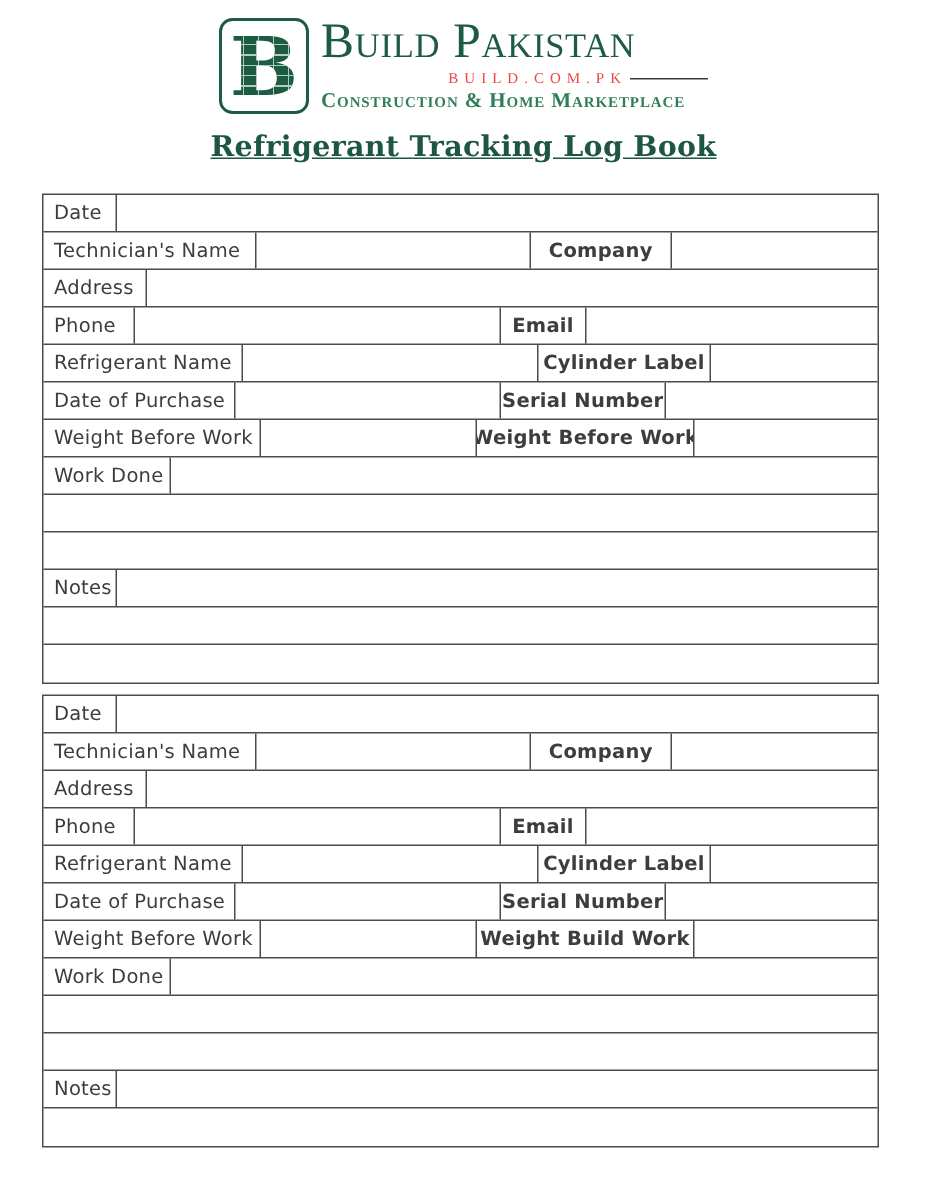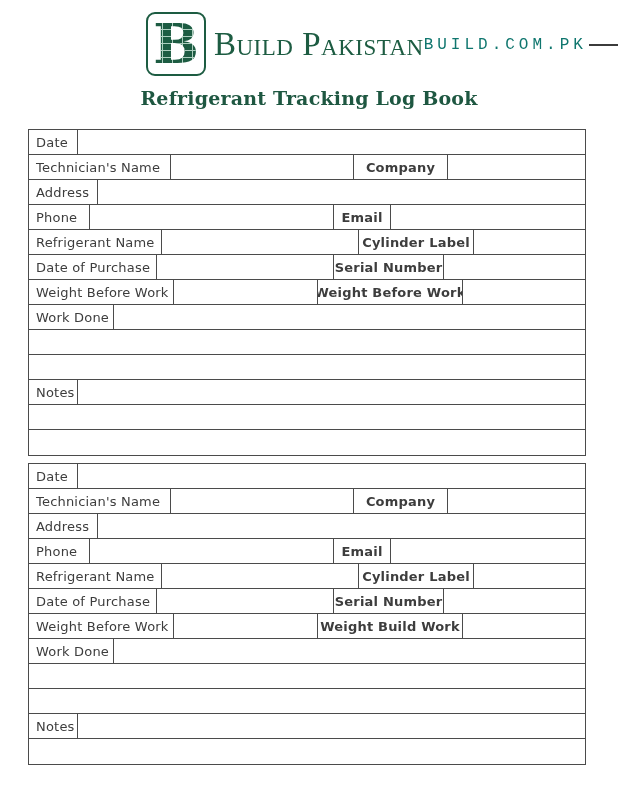--- a/index.html
+++ b/index.html
@@ -26,41 +26,41 @@
   }
   @supports ((background-clip: text) or (-webkit-background-clip: text)) {
     .logo-b {
       background-image:
         repeating-linear-gradient(0deg, rgba(255,255,255,0) 0 6px, #aecfbf 6px 7px),
         repeating-linear-gradient(90deg, rgba(255,255,255,0) 0 9px, #aecfbf 9px 10px);
       background-color:#1d5c42;
       -webkit-background-clip:text; background-clip:text; color:transparent;
     }
   }
-  .logo-text { display:flex; width:258px; }
+  .logo-text { display:flex; flex-direction:column; width:258px; }
   .brand {
     font-family:"Liberation Serif","DejaVu Serif",serif;
     font-variant:small-caps; font-size:33px; line-height:33px;
     color:#1d5c42; letter-spacing:0.5px; white-space:nowrap;
   }
   .domain-row { display:flex; align-items:center; justify-content:flex-end; margin-top:2px; }
   .domain {
-    font-family:Liberation Mono, monospace;
-    font-size:16px; letter-spacing:4px; color:#0f766e; white-space:nowrap;
+    font-family:Liberation Serif, serif;
+    font-size:10px; letter-spacing:4px; color:#ef4444; white-space:nowrap;
   }
   .domain-line { width:52px; height:1.5px; background:#3b3b3b; margin-left:2px; }
   .tagline {
     font-family:"Liberation Serif","DejaVu Serif",serif;
     font-variant:small-caps; font-size:14px; letter-spacing:0.6px;
     color:#2f7e58; margin-top:2px; white-space:nowrap; font-weight:600;
   }
   .title {
     font-family:"DejaVu Serif","Liberation Serif",serif;
     font-size:19px; font-weight:bold; color:#1e5741;
-    margin-top:11px; letter-spacing:0.2px;
+    margin-top:11px; letter-spacing:0.2px;text-decoration:underline;
   }
   
   .form-table {
     position:absolute; left:28px; width:558px;
     border:1.5px solid #4b4b4b; box-sizing:border-box; background:#ffffff;
   }
   .form-row {
     display:flex; height:25px; box-sizing:border-box;
     border-bottom:1px solid #4b4b4b;
   }
@@ -83,20 +83,21 @@
     <div class="logo-row">
       <div class="logo-box">
         <span class="logo-b">B</span>
       </div>
       <div class="logo-text">
         <div class="brand">Build Pakistan</div>
         <div class="domain-row">
           <span class="domain">BUILD.COM.PK</span>
           <span class="domain-line"></span>
         </div>
+        <div class="tagline">Construction &amp; Home Marketplace</div>
       </div>
     </div>
     <h1 class="title">Refrigerant Tracking Log Book</h1>
   </div>
 
   <div class="form-table" style="top:129px">
       <div class="form-row">
         <div class="cell label" style="width: 49px;">Date</div>
         <div class="cell input fill"></div>
       </div>

